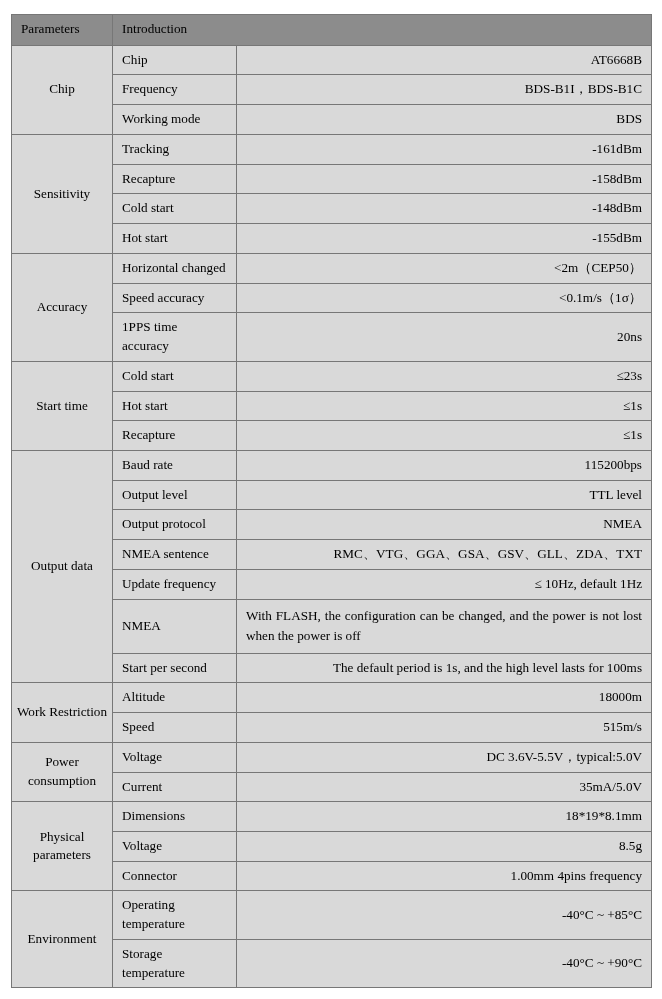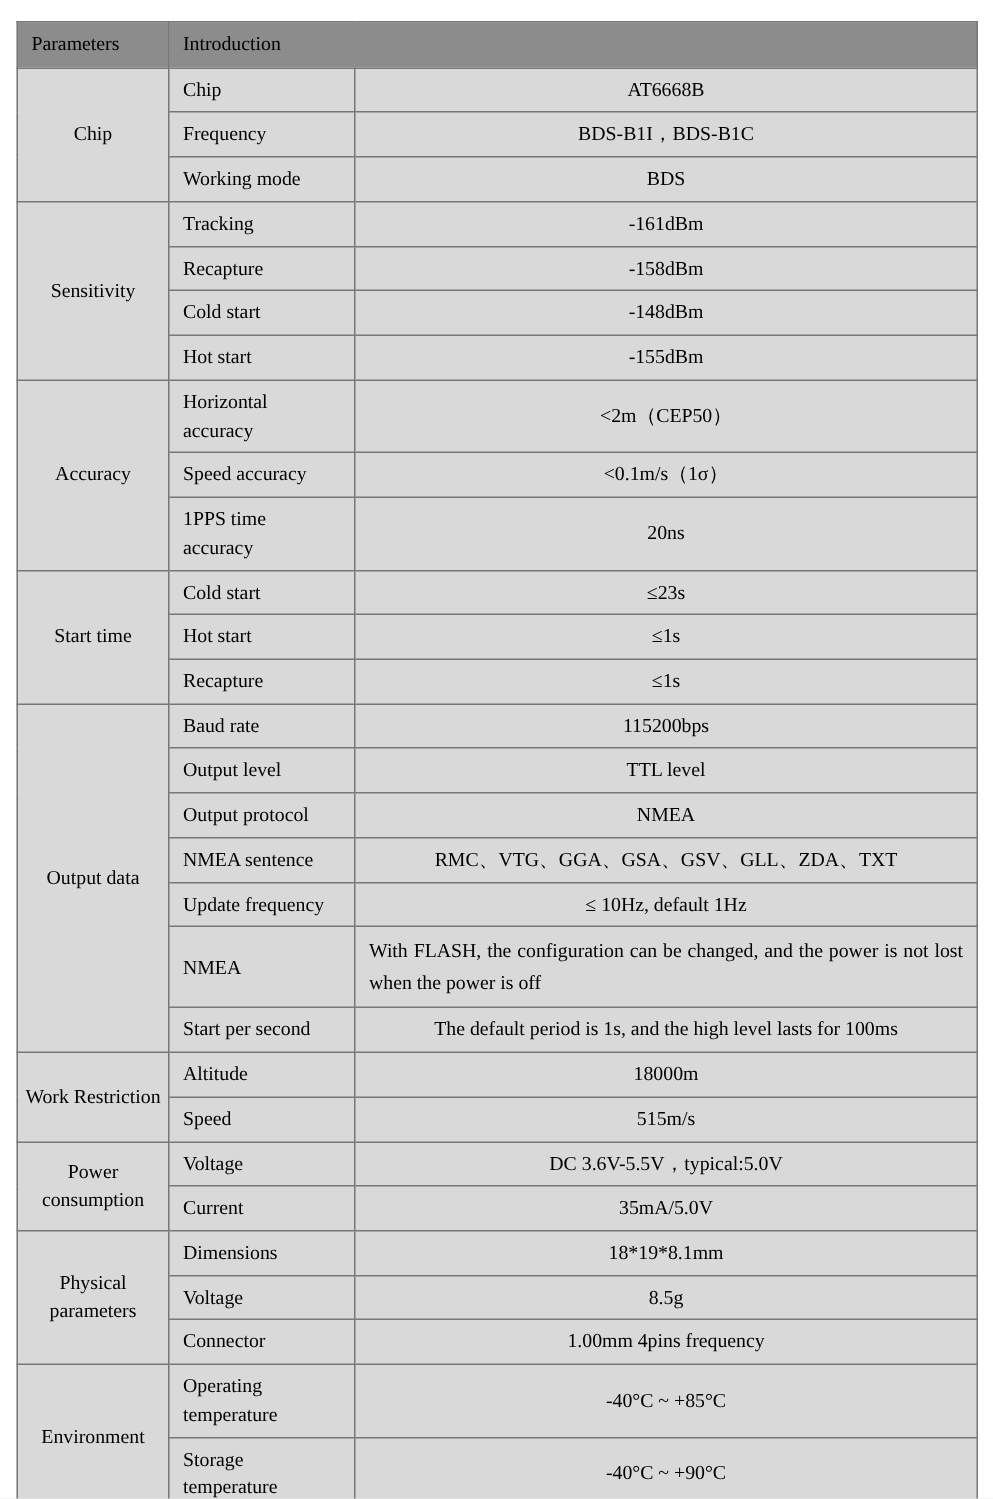--- a/index.html
+++ b/index.html
@@ -53,21 +53,21 @@
 
   td.grp {
     text-align: center;
     padding: 4px 4px;
   }
   td.sub {
     text-align: left;
     padding: 5px 9px 5px 9px;
   }
   td.val {
-    text-align: center;
+    text-align: right;
     padding: 5px 9px 5px 9px;
   }
   td.val.justify {
     text-align: justify;
     text-align-last: left;
     padding: 6px 9px 6px 9px;
     line-height: 1.55;
   }
 </style>
 </head>
@@ -112,21 +112,21 @@
         <tr>
           <td class="sub">Cold start</td>
           <td class="val">-148dBm</td>
         </tr>
         <tr>
           <td class="sub">Hot start</td>
           <td class="val">-155dBm</td>
         </tr>
         <tr>
           <td class="grp" rowspan="3">Accuracy</td>
-          <td class="sub">Horizontal accuracy</td>
+          <td class="sub">Horizontal changed</td>
           <td class="val">&lt;2m（CEP50）</td>
         </tr>
         <tr>
           <td class="sub">Speed accuracy</td>
           <td class="val">&lt;0.1m/s（1σ）</td>
         </tr>
         <tr>
           <td class="sub">1PPS time accuracy</td>
           <td class="val">20ns</td>
         </tr>

